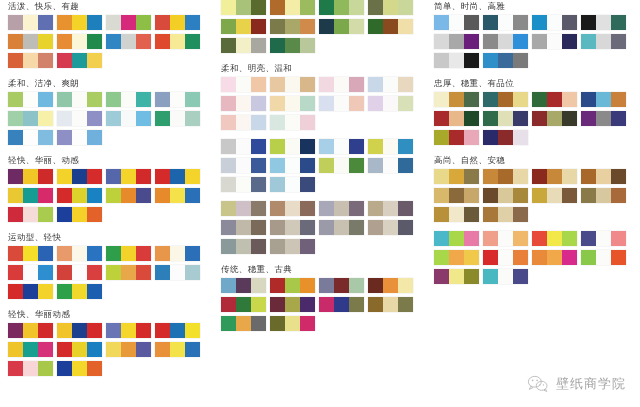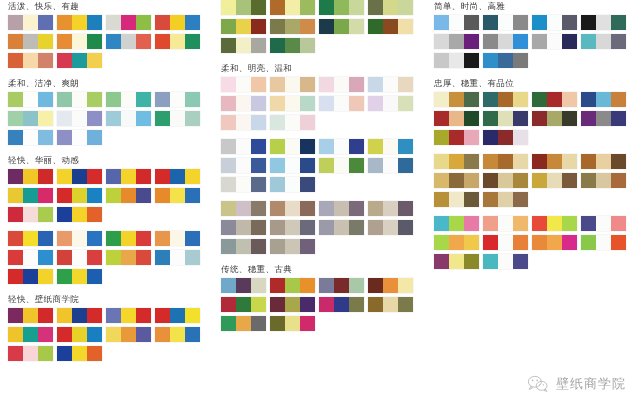--- a/index.html
+++ b/index.html
@@ -240,20 +240,21 @@
             <div class="cell" style="background: rgb(169, 203, 78);"></div>
           </div>
           <div class="swatch">
             <div class="cell" style="background: rgb(27, 63, 154);"></div>
             <div class="cell" style="background: rgb(244, 210, 42);"></div>
             <div class="cell" style="background: rgb(226, 98, 42);"></div>
           </div>
         </div>
       </div>
       <div class="group">
+        <div class="group-label">运动型、轻快</div>
         <div class="swatch-grid">
           <div class="swatch">
             <div class="cell" style="background: rgb(217, 74, 58);"></div>
             <div class="cell" style="background: rgb(244, 222, 42);"></div>
             <div class="cell" style="background: rgb(43, 99, 180);"></div>
           </div>
           <div class="swatch">
             <div class="cell" style="background: rgb(232, 154, 106);"></div>
             <div class="cell" style="background: rgb(251, 248, 234);"></div>
             <div class="cell" style="background: rgb(42, 115, 192);"></div>
@@ -294,21 +295,21 @@
             <div class="cell" style="background: rgb(243, 211, 42);"></div>
           </div>
           <div class="swatch">
             <div class="cell" style="background: rgb(47, 160, 74);"></div>
             <div class="cell" style="background: rgb(242, 216, 42);"></div>
             <div class="cell" style="background: rgb(28, 95, 176);"></div>
           </div>
         </div>
       </div>
       <div class="group">
-        <div class="group-label">轻快、壁纸商学院</div>
+        <div class="group-label">轻快、华丽动感</div>
         <div class="swatch-grid">
           <div class="swatch">
             <div class="cell" style="background: rgb(122, 42, 94);"></div>
             <div class="cell" style="background: rgb(240, 196, 42);"></div>
             <div class="cell" style="background: rgb(210, 42, 42);"></div>
           </div>
           <div class="swatch">
             <div class="cell" style="background: rgb(240, 196, 42);"></div>
             <div class="cell" style="background: rgb(28, 63, 142);"></div>
             <div class="cell" style="background: rgb(213, 42, 42);"></div>
@@ -735,20 +736,21 @@
             <div class="cell" style="background: rgb(232, 168, 184);"></div>
           </div>
           <div class="swatch">
             <div class="cell" style="background: rgb(42, 42, 106);"></div>
             <div class="cell" style="background: rgb(138, 42, 42);"></div>
             <div class="cell" style="background: rgb(232, 224, 232);"></div>
           </div>
         </div>
       </div>
       <div class="group">
+        <div class="group-label">高尚、自然、安稳</div>
         <div class="swatch-grid">
           <div class="swatch">
             <div class="cell" style="background: rgb(232, 216, 138);"></div>
             <div class="cell" style="background: rgb(216, 168, 58);"></div>
             <div class="cell" style="background: rgb(138, 122, 74);"></div>
           </div>
           <div class="swatch">
             <div class="cell" style="background: rgb(200, 136, 58);"></div>
             <div class="cell" style="background: rgb(168, 106, 42);"></div>
             <div class="cell" style="background: rgb(232, 216, 168);"></div>

